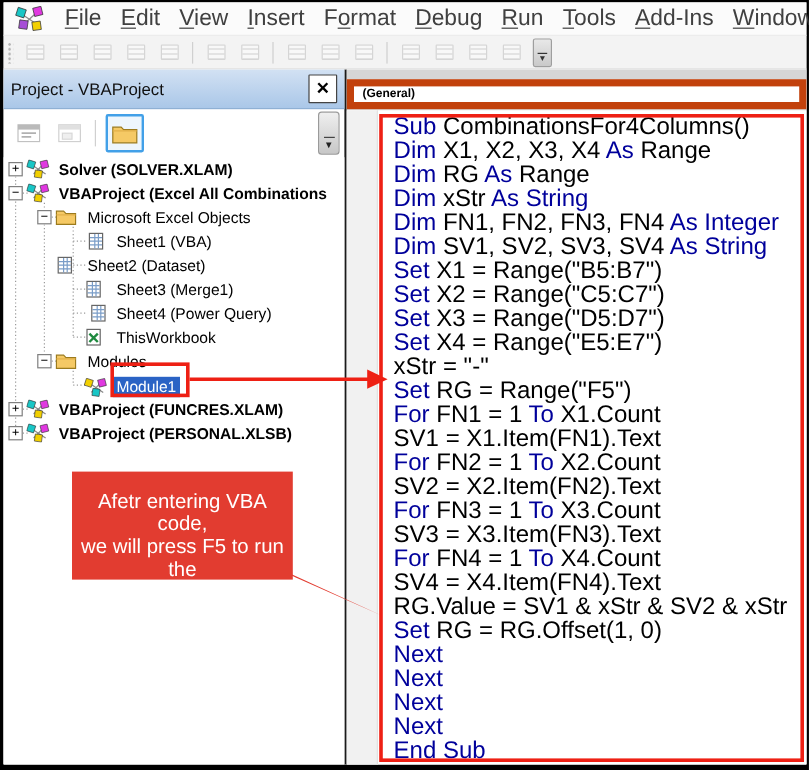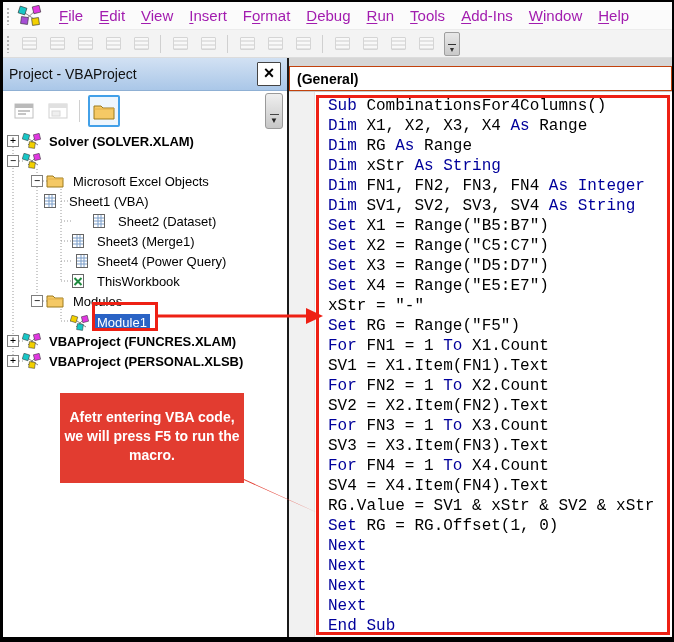--- a/index.html
+++ b/index.html
@@ -16,21 +16,21 @@
   .menubar {
     height:28px; background:#fbfbfb; display:flex; align-items:center;
     border-bottom:1px solid #ececec; flex:0 0 auto;
   }
   .drag-dots {
     width:5px; height:18px; margin:0 4px 0 3px;
     background-image:radial-gradient(#b5b5b5 1px, transparent 1.2px);
     background-size:4px 4px;
   }
   .logo { width:26px; height:22px; margin:0 8px 0 2px; flex:0 0 auto; }
-  .menu-item { font-size:15px; color:#a21caf; padding:3px 8px; cursor:default; white-space:nowrap; }
+  .menu-item { font-size:19px; color:#404040; padding:3px 8px; cursor:default; white-space:nowrap; }
   .menu-item u { text-underline-offset:2px; }
   
   .toolbar {
     height:28px; background:#f3f3f3; display:flex; align-items:center;
     border-bottom:1px solid #dcdcdc; flex:0 0 auto;
   }
   .tbi {
     width:22px; height:20px; margin:0 3px; border-radius:2px;
     display:flex; align-items:center; justify-content:center; opacity:.55;
   }
@@ -87,44 +87,44 @@
   .tree-row .expand.hidden { visibility:hidden; }
   .tree-row .ticon { width:20px; height:16px; flex:0 0 auto; margin-right:4px; }
   .tree-row .tlabel { padding:1px 3px; }
   .tree-row .tlabel.bold { font-weight:bold; }
   .tree-row .tlabel.sel { background:var(--sel-blue); color:#fff; }
   
   .codewin { flex:1 1 auto; display:flex; flex-direction:column; min-width:0; background:#fff; }
   .combo-strip { height:8px; background:#d6d6d6; flex:0 0 auto; }
   .combo-row { height:26px; flex:0 0 auto; border-bottom:1px solid #c9c9c9; display:flex; }
   .combo {
-    flex:1 1 auto; border:1px solid #c2410c; background:#fff; display:flex; align-items:center;
-    font-size:14px; font-weight:bold; padding-left:7px; color:#000;
+    flex:1 1 auto; border:6px solid #c2410c; background:#fff; display:flex; align-items:center;
+    font-size:10px; font-weight:bold; padding-left:7px; color:#000;
   }
   .code-body { flex:1 1 auto; position:relative; background:#fff; min-height:0; }
   .margin-bar { position:absolute; left:0; top:0; bottom:0; width:26px; background:#f1f1f1; border-right:1px solid #e2e2e2; }
   .code-lines {
     position:absolute; left:39px; top:4px; right:0; bottom:0; z-index:3;
-    font-family:Liberation Mono, monospace; font-size:16px; line-height:20px;
+    font-family:Liberation Sans, sans-serif; font-size:20px; line-height:20px;
     color:#000; white-space:pre; overflow:hidden;
   }
   .code-line { height:20px; }
   .kw { color:var(--kw-blue); }
   
   .watermark { position:absolute; left:256px; top:590px; z-index:4; pointer-events:none; display:flex; opacity:.9; }
   .wm-text-wrap { margin-left:6px; }
   .wm-text { font-size:27px; font-weight:bold; color:#b6cde7; line-height:26px; letter-spacing:0; }
   .wm-tag { font-size:8px; color:#c3d4e8; letter-spacing:3px; margin-top:1px; padding-left:4px; font-weight:bold; }
   
   .anno { position:absolute; z-index:10; pointer-events:none; }
   #module-box { left:92px; top:302px; width:66px; height:29px; border:3px solid var(--anno-red); }
   #code-box { left:316px; top:95px; width:354px; height:540px; border:3px solid var(--anno-red); }
   #callout {
     left:60px; top:393px; width:184px; height:90px; background:var(--callout-red);
-    color:#fff; font-size:14px; font-weight:bold; text-align:center; padding-top:15px;
+    color:#fff; font-size:17px; font-weight:normal; text-align:center; padding-top:15px;
     line-height:19px;
   }
   .overlay-svg { position:absolute; left:0; top:0; z-index:9; pointer-events:none; }
 </style>
 </head>
 <body>
 
 <div class="screen">
   <div class="inner">
 
@@ -279,38 +279,39 @@
               </div>
               <div class="tree-row" style="padding-left: 4px;">
                 <span class="expand">−</span>
                 <span class="ticon"><svg width="20" height="16" viewBox="0 0 20 16">
                     <line x1="4" y1="4" x2="16" y2="12" stroke="#888"></line>
                     <line x1="15" y1="3" x2="6" y2="12" stroke="#888"></line>
                     <rect x="1" y="1" width="6" height="6" fill="#18c6c6" stroke="#333" stroke-width=".5" transform="rotate(18 4 4)"></rect>
                     <rect x="12" y="1" width="6" height="6" fill="#e038e0" stroke="#333" stroke-width=".5" transform="rotate(-14 15 4)"></rect>
                     <rect x="7" y="9" width="6" height="6" fill="#f2d000" stroke="#333" stroke-width=".5" transform="rotate(8 10 12)"></rect>
                   </svg></span>
+                <span class="tlabel bold">VBAProject (Excel All Combinations</span>
               </div>
               <div class="tree-row" style="padding-left: 28px;">
                 <span class="expand">−</span>
                 <span class="ticon"><svg width="18" height="15" viewBox="0 0 18 15">
                     <path d="M1 3 l6 0 2 2 8 0 0 9 -16 0 z" fill="#f5c965" stroke="#9c7b1e"></path>
                     <path d="M1 6 l16 0" stroke="#e2b04a"></path>
                   </svg></span>
                 <span class="tlabel">Microsoft Excel Objects</span>
               </div>
-              <div class="tree-row" style="padding-left: 24px;">
+              <div class="tree-row" style="padding-left: 52px; text-align: center;">
                 <span class="expand hidden"></span>
                 <span class="ticon"><svg width="16" height="16" viewBox="0 0 16 16">
                     <rect x="2.5" y="1.5" width="11" height="13" fill="#fff" stroke="#666"></rect>
                     <path d="M3 5 h10 M3 8 h10 M3 11 h10 M7 2 v12 M10 2 v12" stroke="#7a9dc8" fill="none"></path>
                   </svg></span>
                 <span class="tlabel">Sheet1 (VBA)</span>
               </div>
-              <div class="tree-row" style="padding-left: 28px; margin-left: 45px;">
+              <div class="tree-row" style="padding-left: 28px;">
                 <span class="expand hidden"></span>
                 <span class="ticon"><svg width="16" height="16" viewBox="0 0 16 16">
                     <rect x="2.5" y="1.5" width="11" height="13" fill="#fff" stroke="#666"></rect>
                     <path d="M3 5 h10 M3 8 h10 M3 11 h10 M7 2 v12 M10 2 v12" stroke="#7a9dc8" fill="none"></path>
                   </svg></span>
                 <span class="tlabel">Sheet2 (Dataset)</span>
               </div>
               <div class="tree-row" style="padding-left: 52px;">
                 <span class="expand hidden"></span>
                 <span class="ticon"><svg width="16" height="16" viewBox="0 0 16 16">

